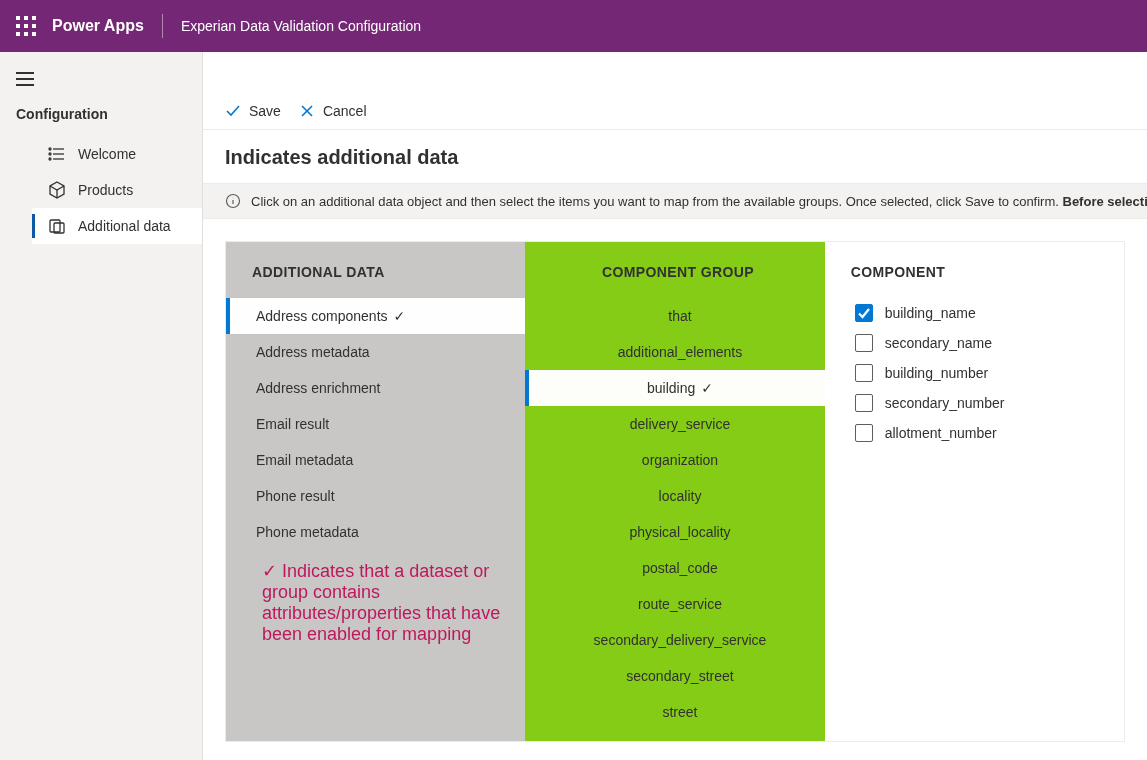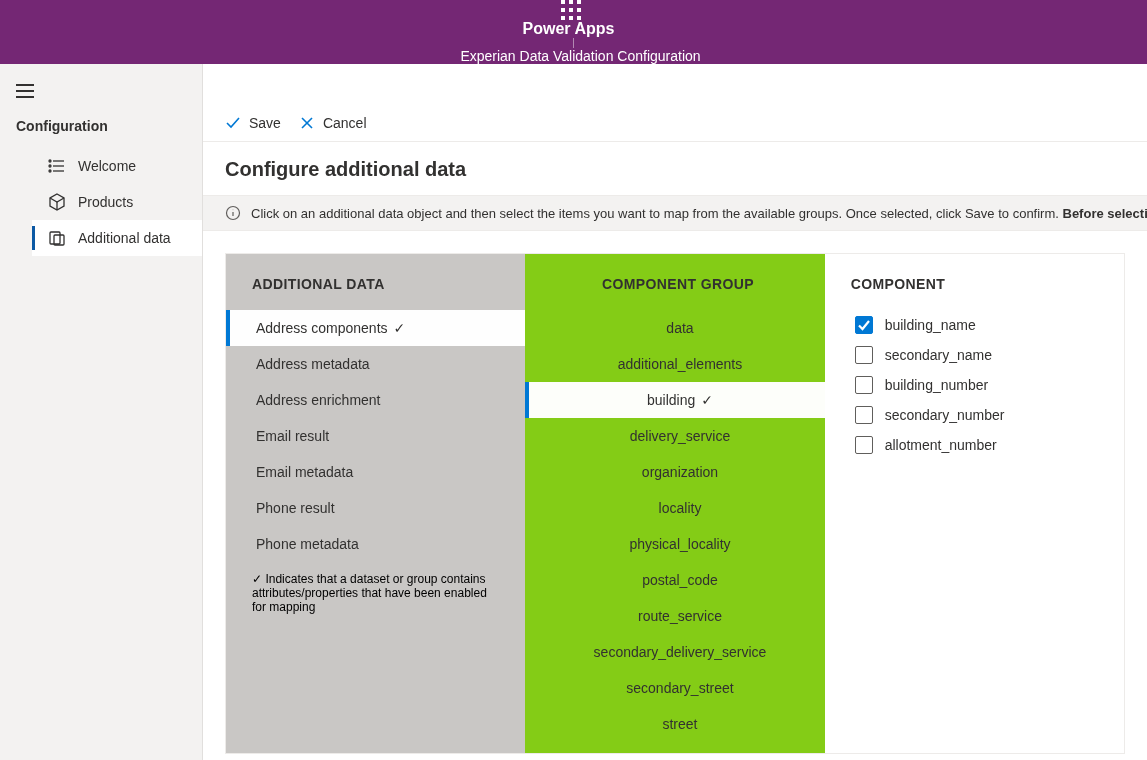--- a/index.html
+++ b/index.html
@@ -10,25 +10,24 @@
     background: #fff;
     width: 1147px;
     height: 760px;
     overflow: hidden;
   }
 
   
   .topbar {
     background: #742774;
     color: #fff;
-    height: 64px;
+    height: 52px;
     display: flex;
     align-items: center;
     padding: 0 10px;
-    flex-direction: column;
   }
   .waffle-icon { width: 20px; height: 20px; display: grid; grid-template-columns: repeat(3,4px); grid-template-rows: repeat(3,4px); gap:4px; margin: 0 12px 0 6px; cursor: pointer; }
   .waffle-icon span { background:#fff; width:4px; height:4px; }
   .app-name { font-weight:600; font-size:16px; padding: 0 14px 0 4px; }
   .vline { width:1px; height:24px; background: rgba(255,255,255,0.45); margin: 0 4px; }
   .page-name { padding-left: 14px; font-size:14px; font-weight:400; }
 
   
   .shell { display:flex; height: calc(760px - 48px); }
 
@@ -134,22 +133,23 @@
     font-weight:400;
   }
   .col.dark .list-item.selected::before,
   .col.mid .list-item.selected::before {
     content:""; position:absolute; left:0; top:0; bottom:0; width:4px; background:#0078D4;
   }
   .check-suffix { margin-left: 6px; }
 
   .hintnote {
     padding: 10px 24px 10px 26px;
-    font-size: 12px;
-    color: #000000;
+    font-size: 18px;
+    color: #be185d;
+    margin-left: 10px;
   }
 
   
   .check-row {
     display:flex; align-items:center; gap:12px;
     padding:6px 20px 6px 30px;
     cursor:pointer;
   }
   .checkbox {
     width:18px; height:18px; border:1px solid #605e5c; border-radius:2px;
@@ -237,21 +237,21 @@
       </div>
       <div class="action-btn">
         <svg viewBox="0 0 16 16">
             <line x1="3" y1="3" x2="13" y2="13"></line>
             <line x1="13" y1="3" x2="3" y2="13"></line>
           </svg>
         <span>Cancel</span>
       </div>
     </div>
 
-    <div class="page-title">Configure additional data</div>
+    <div class="page-title">Indicates additional data</div>
 
     <div class="infobar">
       <svg viewBox="0 0 16 16">
           <circle cx="8" cy="8" r="6.5"></circle>
           <line x1="8" y1="7" x2="8" y2="11"></line>
           <circle cx="8" cy="4.8" r="0.4" fill="#605e5c" stroke="none"></circle>
         </svg>
       <span>
         <span>Click on an additional data object and then select the items you want to map from the available groups. Once selected, click Save to confirm. </span><span class="bold">Before selecting any items,</span>
       </span>
@@ -267,21 +267,21 @@
             <div class="list-item"><span>Email result</span></div>
             <div class="list-item"><span>Email metadata</span></div>
             <div class="list-item"><span>Phone result</span></div>
             <div class="list-item"><span>Phone metadata</span></div>
           </div>
         <div class="hintnote">✓ Indicates that a dataset or group contains attributes/properties that have been enabled for mapping</div>
       </div>
       <div class="col mid">
         <div class="col-header">COMPONENT GROUP</div>
         <div id="col-group">
-            <div class="list-item"><span>data</span></div>
+            <div class="list-item"><span>that</span></div>
             <div class="list-item"><span>additional_elements</span></div>
             <div class="list-item selected"><span>building</span><span class="check-suffix">✓</span></div>
             <div class="list-item"><span>delivery_service</span></div>
             <div class="list-item"><span>organization</span></div>
             <div class="list-item"><span>locality</span></div>
             <div class="list-item"><span>physical_locality</span></div>
             <div class="list-item"><span>postal_code</span></div>
             <div class="list-item"><span>route_service</span></div>
             <div class="list-item"><span>secondary_delivery_service</span></div>
             <div class="list-item"><span>secondary_street</span></div>

